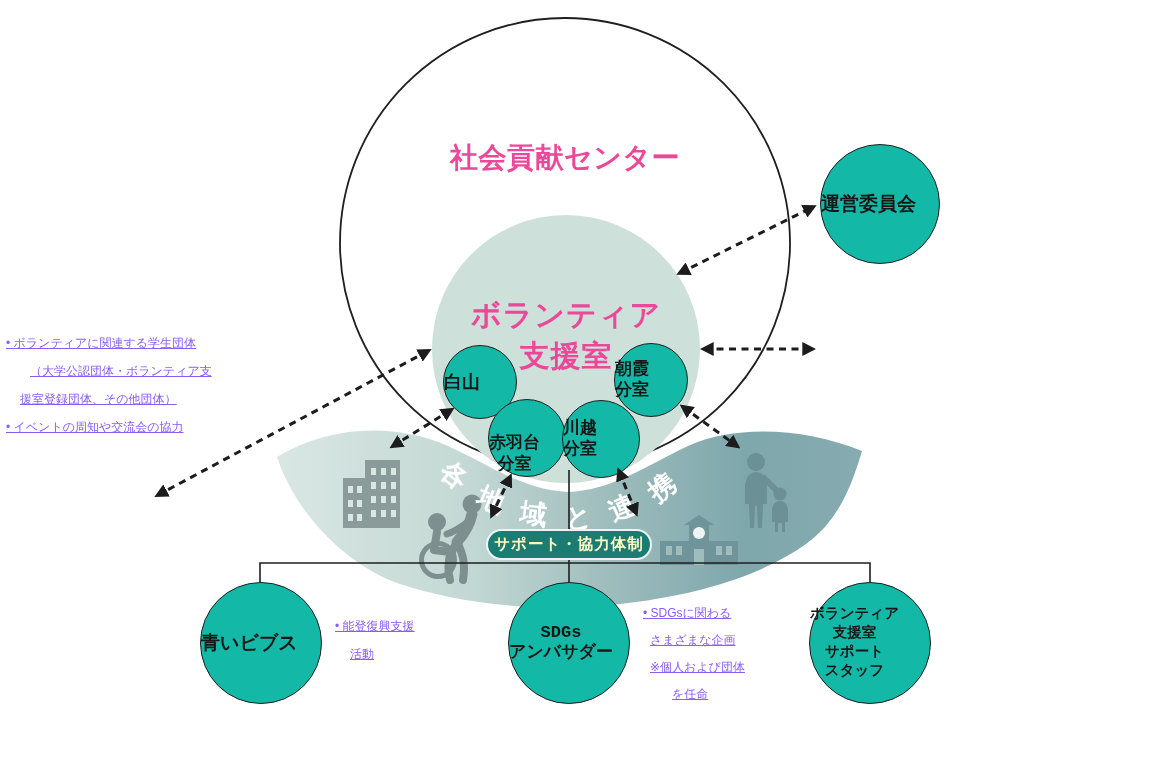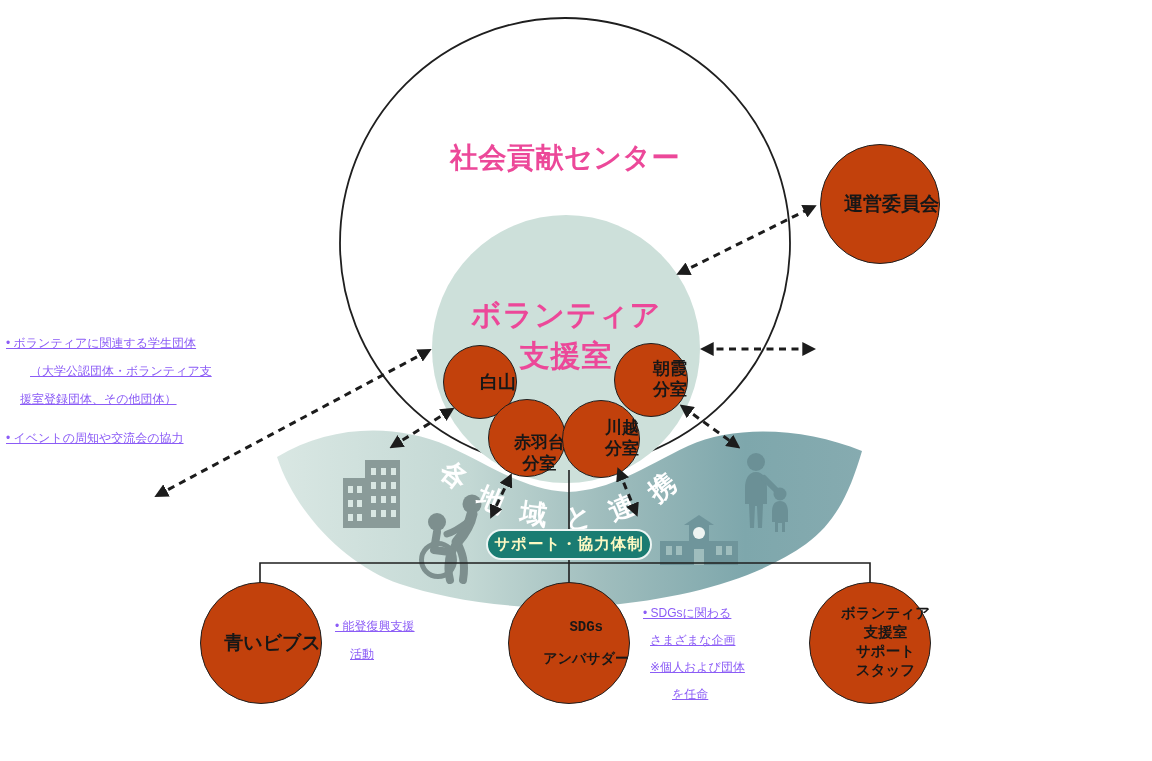--- a/index.html
+++ b/index.html
@@ -3,22 +3,22 @@
 <meta charset="utf-8">
 <style>
   html,body{margin:0;padding:0;background:#fff;}
   .stage{
     position:relative;width:1152px;height:761px;background:#fff;overflow:hidden;
     font-family:"Liberation Sans","DejaVu Sans",sans-serif;color:var(--ink);
   }
   svg.base{position:absolute;left:0;top:0;z-index:1;}
   svg.top{position:absolute;left:0;top:0;z-index:6;pointer-events:none;}
   .circ{
-    position:absolute;z-index:3;border-radius:50%;background:#c2410c;
-    border:1.8px solid #1f1f1f;display:flex;align-items:center;justify-content:flex-end;
+    position:absolute;z-index:3;border-radius:50%;background:#14b8a6;
+    border:1.8px solid #1f1f1f;display:flex;align-items:center;justify-content:flex-start;
     text-align:center;box-sizing:border-box;
   }
   .circ.thin{border-width:1.6px;}
   .lbl{font-weight:bold;color:#171717;}
   .pre{white-space:pre-line;font-family:Liberation Mono, monospace;}
   .floating{position:absolute;z-index:4;color:#ec4899;}
   .title{font-size:28px;font-weight:bold;text-align:center;letter-spacing:0.5px;}
   .office{font-size:30px;font-weight:bold;text-align:center;line-height:41px;letter-spacing:1px;}
   .note{font-size:12px;line-height:22px;color:#8b5cf6;white-space:nowrap;text-decoration:underline;}
   .badge{
@@ -150,31 +150,31 @@
   </div>
 
   <div class="circ" style="left:820px;top:144px;width:120px;height:120px;">
     <span class="lbl" style="font-size:19px;">運営委員会</span>
   </div>
 
 
   <div class="floating note" style="left:6px;top:332px;">• ボランティアに関連する学生団体</div>
   <div class="floating note" style="left:30px;top:360px;">（大学公認団体・ボランティア支</div>
   <div class="floating note" style="left:20px;top:388px;">援室登録団体、その他団体）</div>
-  <div class="floating note" style="left:6px;top:416px;margin-top:11px;">• イベントの周知や交流会の協力</div>
+  <div class="floating note" style="left:6px;top:416px;">• イベントの周知や交流会の協力</div>
 
   <div class="badge" style="left:486px;top:529px;width:166px;height:31px;">
     <span>サポート・協力体制</span>
   </div>
 
   <div class="circ" style="left:200px;top:582px;width:122px;height:122px;">
     <span class="lbl" style="font-size:19px;">青いビブス</span>
   </div>
   <div class="circ" style="left:508px;top:582px;width:122px;height:122px;">
-    <span class="lbl pre" style="font-size:14px;line-height:32px;">SDGs
+    <span class="lbl pre" style="font-size:17px;line-height:20px;">SDGs
 アンバサダー</span>
   </div>
   <div class="circ" style="left:809px;top:582px;width:122px;height:122px;">
     <span class="lbl pre" style="font-size:14.5px;line-height:19px;">ボランティア
 支援室
 サポート
 スタッフ</span>
   </div>
 
   <div class="floating note" style="left:335px;top:615px;">• 能登復興支援</div>

